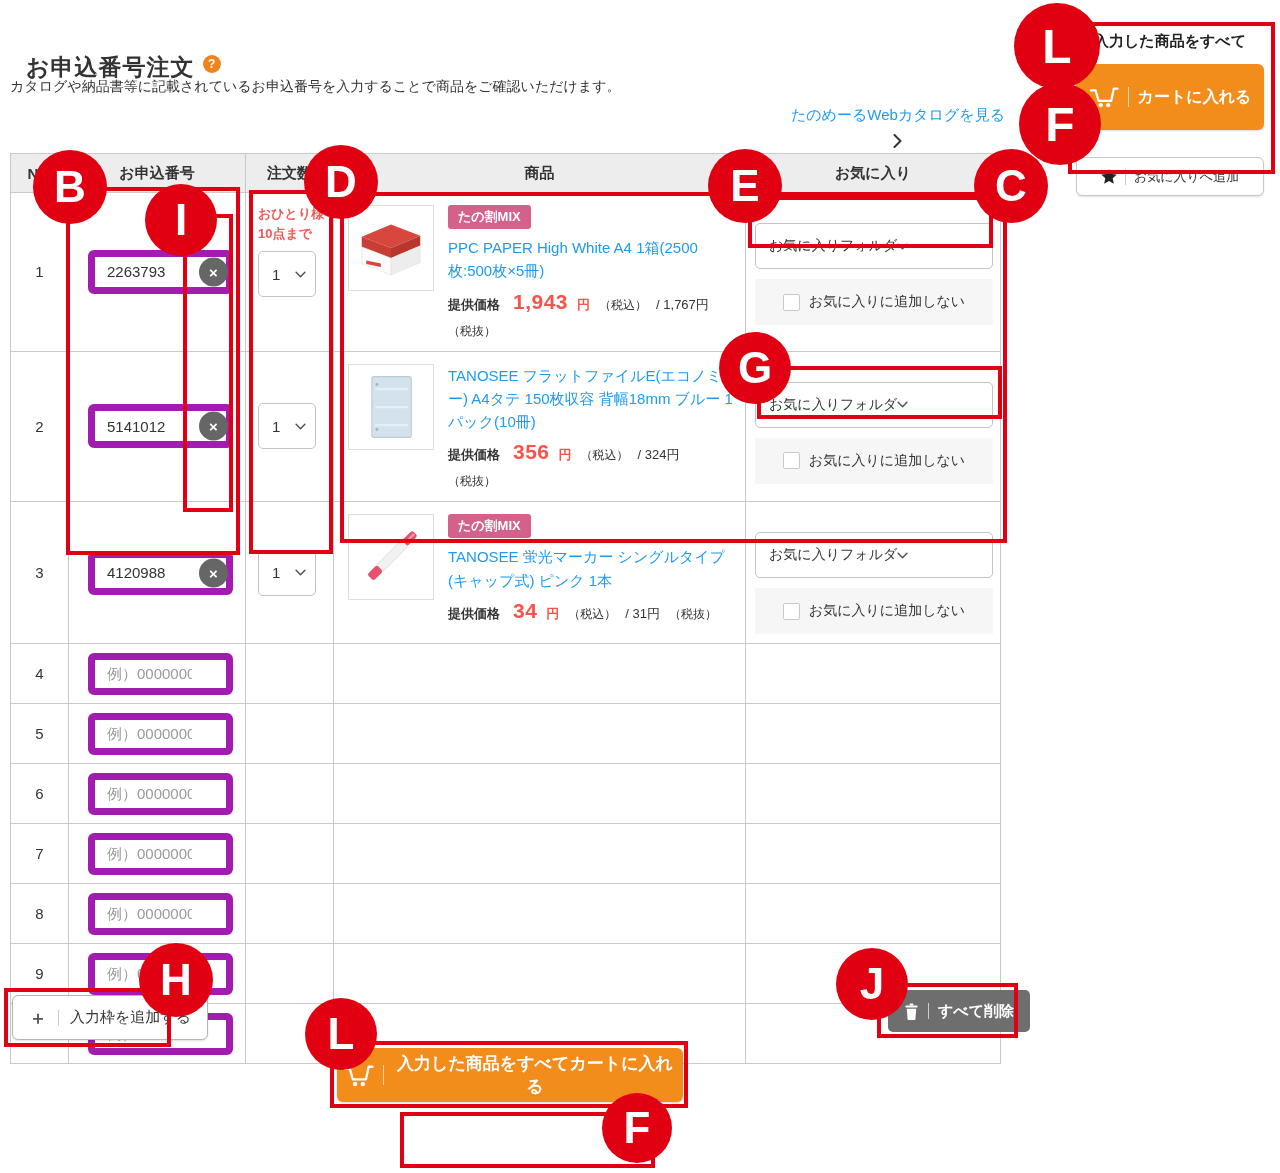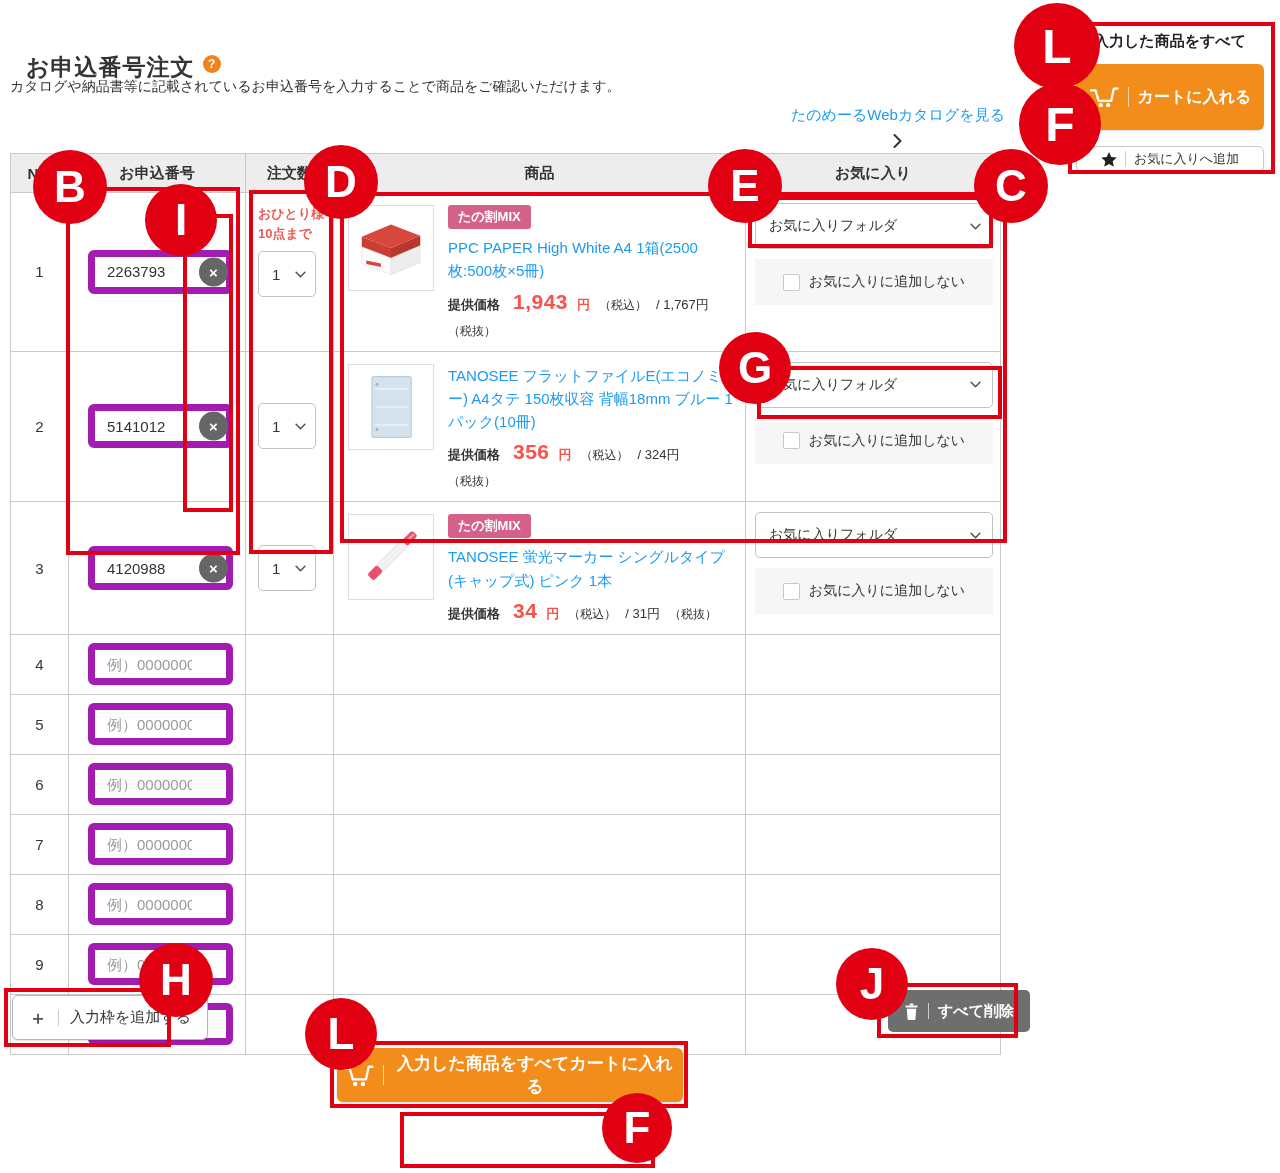--- a/index.html
+++ b/index.html
@@ -18,21 +18,21 @@
   
   .top-actions{position:absolute;left:1076px;top:32px;width:188px;}
   .top-actions .heading{font-size:15px;font-weight:bold;text-align:center;color:#222;}
   .btn-orange{background:#f28c1a;border:none;border-radius:6px;color:#fff;font-weight:bold;
     display:flex;align-items:center;justify-content:center;gap:9px;cursor:pointer;width:100%;
     font-family:inherit;box-shadow:0 1px 2px rgba(0,0,0,.15);}
   .btn-white{background:#fff;border:1px solid #c9c9c9;border-radius:6px;color:#333;
     display:flex;align-items:center;justify-content:center;gap:8px;cursor:pointer;width:100%;
     font-family:inherit;box-shadow:0 1px 2px rgba(0,0,0,.12);}
   .top-actions .btn-orange{height:66px;font-size:16px;margin-top:13px;}
-  .top-actions .btn-white{height:26px;font-size:13px;margin-top:16px;text-align:center;}
+  .top-actions .btn-white{height:39px;font-size:13px;margin-top:27px;text-align:center;}
   .vdiv-w{width:1px;height:20px;background:rgba(255,255,255,.65);}
   .vdiv-g{width:1px;height:16px;background:#ccc;}
 
   
   table.order-table{position:absolute;left:10px;top:153px;width:990px;border-collapse:collapse;table-layout:fixed;}
   .order-table th,.order-table td{border:1px solid #c9c9c9;}
   .order-table thead th{background:#ededed;height:36px;font-size:15px;font-weight:bold;color:#333;text-align:center;}
   .order-table td{vertical-align:middle;background:#fff;}
   td.c-no{text-align:center;font-size:15px;color:#333;}
   .num-wrap{position:relative;width:145px;margin-left:18px;}
@@ -57,22 +57,22 @@
     padding:3px 10px;border-radius:3px;margin-bottom:7px;}
   .prod-name{color:#1e9bf0;font-size:15px;line-height:1.55;max-width:305px;cursor:pointer;}
   .price-line{margin-top:7px;font-size:13px;color:#333;display:flex;align-items:baseline;flex-wrap:wrap;gap:9px;}
   .price-label{font-weight:bold;margin-right:4px;}
   .price-big{color:#f9524a;font-size:21px;font-weight:bold;letter-spacing:.5px;}
   .price-yen{color:#f9524a;font-size:13px;font-weight:bold;}
   .tax{font-size:12px;}
   td.c-fav{vertical-align:top;}
   .fav-wrap{padding:9px 8px 8px 8px;}
   .fav-select{width:238px;height:46px;border:1px solid #c3c3c3;border-radius:5px;background:#fff;
-    display:flex;align-items:center;justify-content:space-between;padding:0 11px 0 13px;box-sizing:border-box;
-    font-size:14px;color:#333;cursor:pointer;}
+    display:flex;align-items:center;padding:0 11px 0 13px;box-sizing:border-box;
+    font-size:14px;color:#333;cursor:pointer;margin-top:20px;}
   .fav-band{width:238px;height:46px;background:#f6f6f6;margin-top:10px;display:flex;align-items:center;
     justify-content:center;gap:9px;font-size:14px;color:#333;box-sizing:border-box;}
   .cbx{appearance:none;-webkit-appearance:none;width:17px;height:17px;border:1px solid #c9c9c9;border-radius:2px;
     background:#fff;margin:0;cursor:pointer;}
 
   
   .add-row-btn{position:absolute;left:12px;top:995px;height:45px;background:#fff;border:1px solid #b5b5b5;border-radius:6px;
     display:flex;align-items:center;gap:11px;padding:0 16px;font-size:15px;color:#333;cursor:pointer;font-family:inherit;
     box-shadow:0 1px 2px rgba(0,0,0,.12);}
   .plus-icon{font-size:18px;color:#555;font-weight:bold;}

